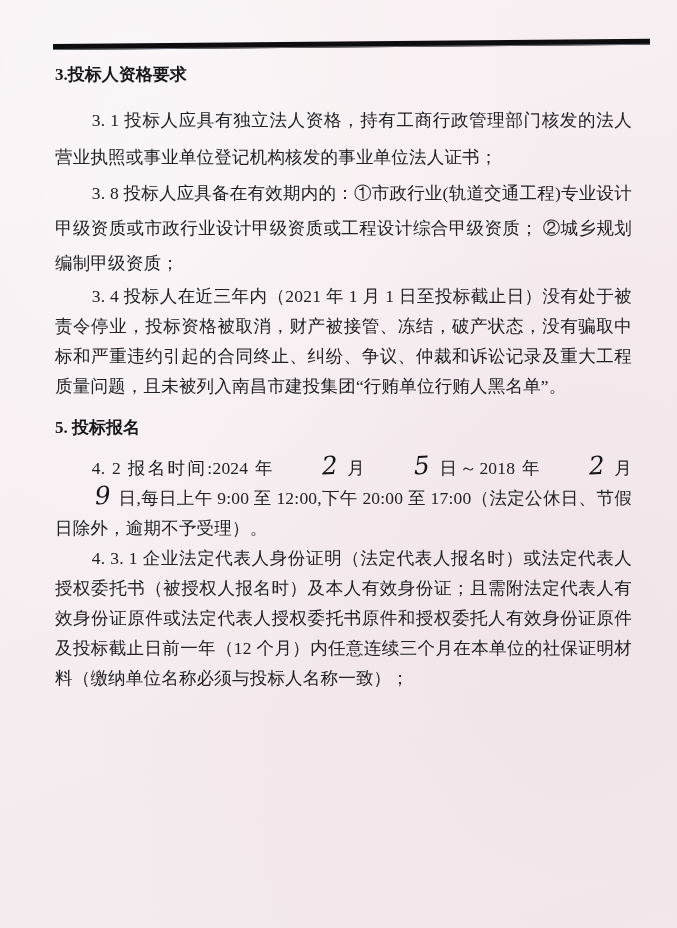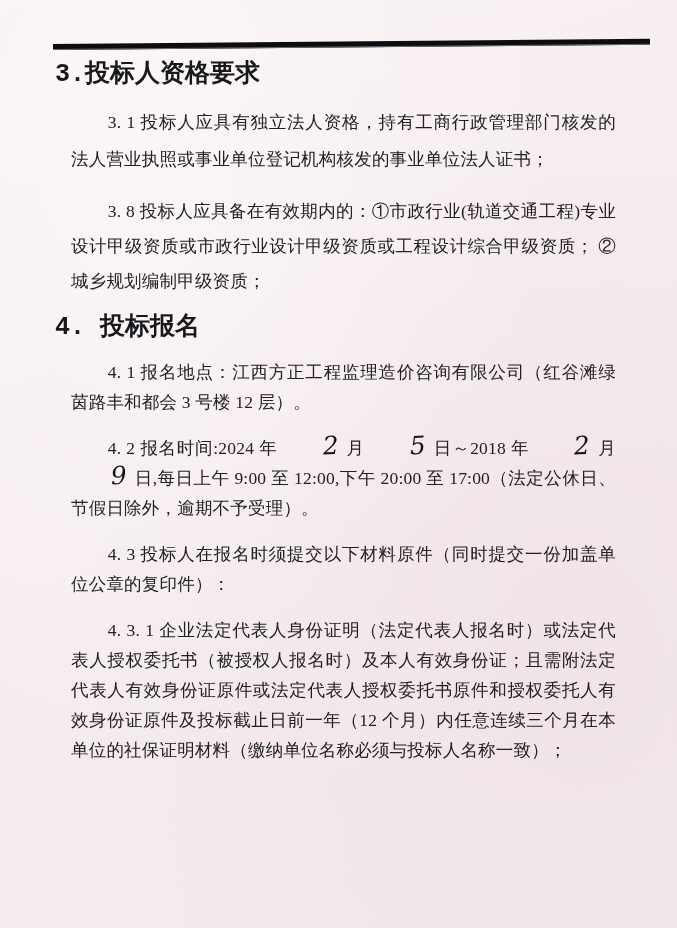--- a/index.html
+++ b/index.html
@@ -31,33 +31,33 @@
     transform: rotate(-0.5deg);
     transform-origin: left center;
   }
   .content {
     position: absolute;
     left: 55px;
     top: 62px;
     width: 577px;
   }
   .heading {
-    font-family: Liberation Mono, monospace;
+    font-family: Liberation Serif, serif;
     font-weight: bold;
-    font-size: 25px;
+    font-size: 17px;
     line-height: 26px;
     color: #18181c;
     margin: 0 0 14px 0;
   }
   .heading.s4h {
     margin-top: 14px;
     margin-bottom: 12px;
   }
   .para {
-    margin: 16px;
+    margin: 0;
     font-size: 17.5px;
     text-align: justify;
     text-indent: 2.1em;
     letter-spacing: 0.2px;
     color: #212125;
   }
   .lh37 { line-height: 37px; }
   .lh35 { line-height: 35px; }
   .lh30 { line-height: 30px; }
   .hw {
@@ -77,24 +77,23 @@
 
 <div class="page">
   <div class="top-rule"></div>
 
   <div class="content">
 
     <h2 class="heading s3h">3.投标人资格要求</h2>
 
     <p class="para lh37">3. 1 投标人应具有独立法人资格，持有工商行政管理部门核发的法人营业执照或事业单位登记机构核发的事业单位法人证书；</p>
     <p class="para lh35">3. 8 投标人应具备在有效期内的：①市政行业(轨道交通工程)专业设计甲级资质或市政行业设计甲级资质或工程设计综合甲级资质； ②城乡规划编制甲级资质；</p>
+    <p class="para lh30">3. 4 投标人在近三年内（2021 年 1 月 1 日至投标截止日）没有处于被责令停业，投标资格被取消，财产被接管、冻结，破产状态，没有骗取中标和严重违约引起的合同终止、纠纷、争议、仲裁和诉讼记录及重大工程质量问题，且未被列入南昌市建投集团“行贿单位行贿人黑名单”。</p>
 
-    <h2 class="heading s4h">4. 投标报名</h2>
+    <h2 class="heading s4h">5. 投标报名</h2>
 
-    <p class="para lh30">4. 1 报名地点：江西方正工程监理造价咨询有限公司（红谷滩绿茵路丰和都会 3 号楼 12 层）。</p>
 
     <p class="para lh30"><span>4. 2 报名时间:2024 年 </span><span class="hw">2</span><span> 月 </span><span class="hw">5</span><span> 日～2018 年 </span><span class="hw">2</span><span> 月 </span><span class="hw">9</span><span> 日,每日上午 9:00 至 12:00,下午 20:00 至 17:00（法定公休日、节假日除外，逾期不予受理）。</span></p>
 
-    <p class="para lh30">4. 3 投标人在报名时须提交以下材料原件（同时提交一份加盖单位公章的复印件）：</p>
     <p class="para lh30">4. 3. 1 企业法定代表人身份证明（法定代表人报名时）或法定代表人授权委托书（被授权人报名时）及本人有效身份证；且需附法定代表人有效身份证原件或法定代表人授权委托书原件和授权委托人有效身份证原件及投标截止日前一年（12 个月）内任意连续三个月在本单位的社保证明材料（缴纳单位名称必须与投标人名称一致）；</p>
 
   </div>
 </div>
 
 </body></html>

